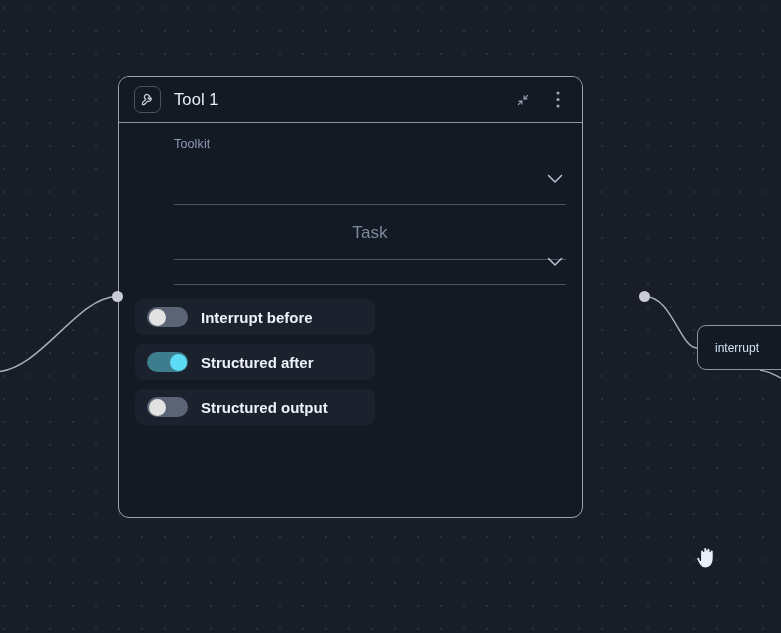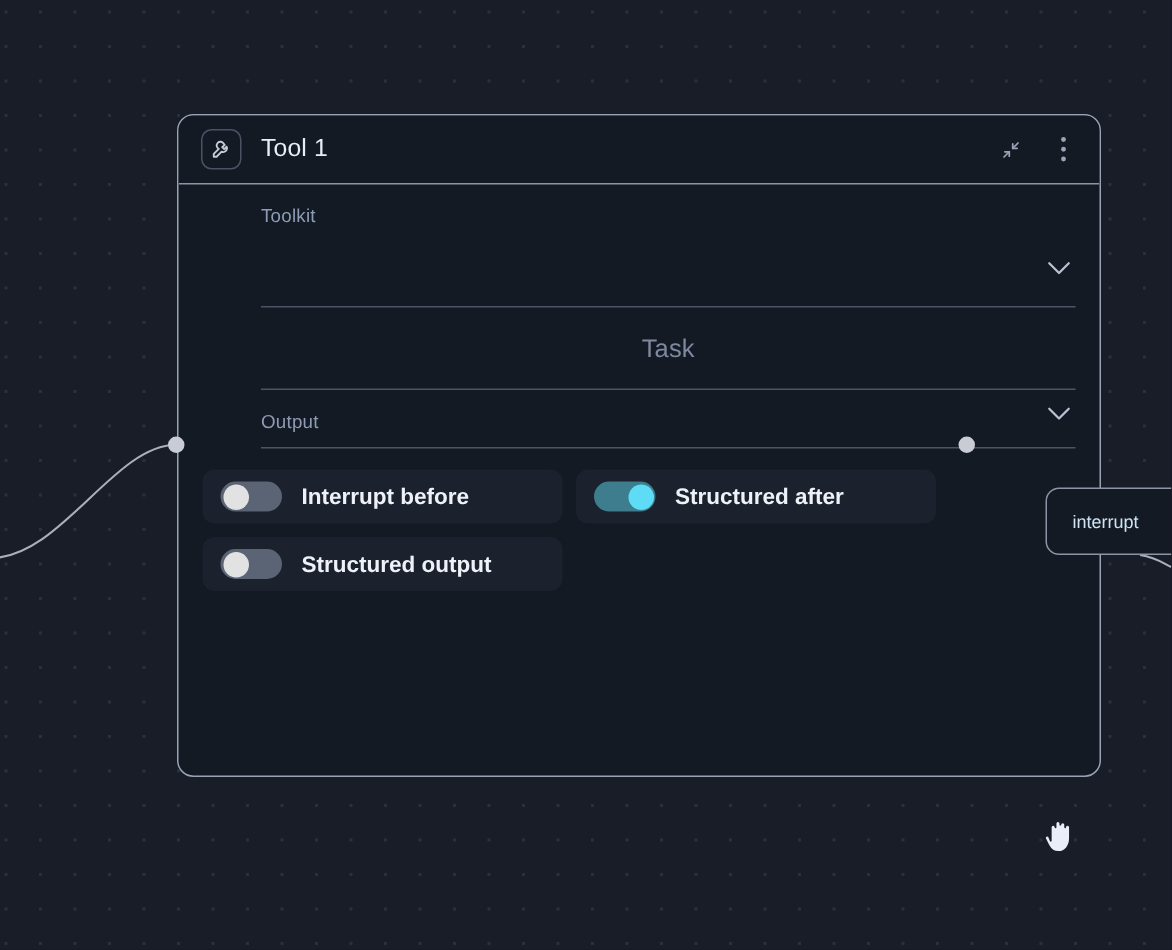--- a/index.html
+++ b/index.html
@@ -31,21 +31,21 @@
     width: 781px;
     height: 633px;
     pointer-events: none;
   }
 
   
   #tool-card {
     position: absolute;
     left: 118px;
     top: 76px;
-    width: 616px;
+    width: 465px;
     height: 442px;
     background: #141a24;
     border: 1px solid #9aa3b4;
     border-radius: 11px;
     overflow: hidden;
   }
 
   .card-header {
     height: 46px;
     display: flex;
@@ -285,21 +285,20 @@
           </svg>
         </span>
       </div>
 
       <div class="field task">
         <div class="placeholder-big">Task</div>
       </div>
 
 
       <div class="field">
-        <div class="field-label">Output</div>
         <span class="chev">
           <svg width="16" height="10" viewBox="0 0 16 10" fill="none" stroke="#b9c2d2" stroke-width="1.5" stroke-linecap="round" stroke-linejoin="round">
             <polyline points="1.5,1.5 8,8 14.5,1.5"></polyline>
           </svg>
         </span>
       </div>
 
       <div class="toggle-grid">
 
         <div class="toggle-row">

